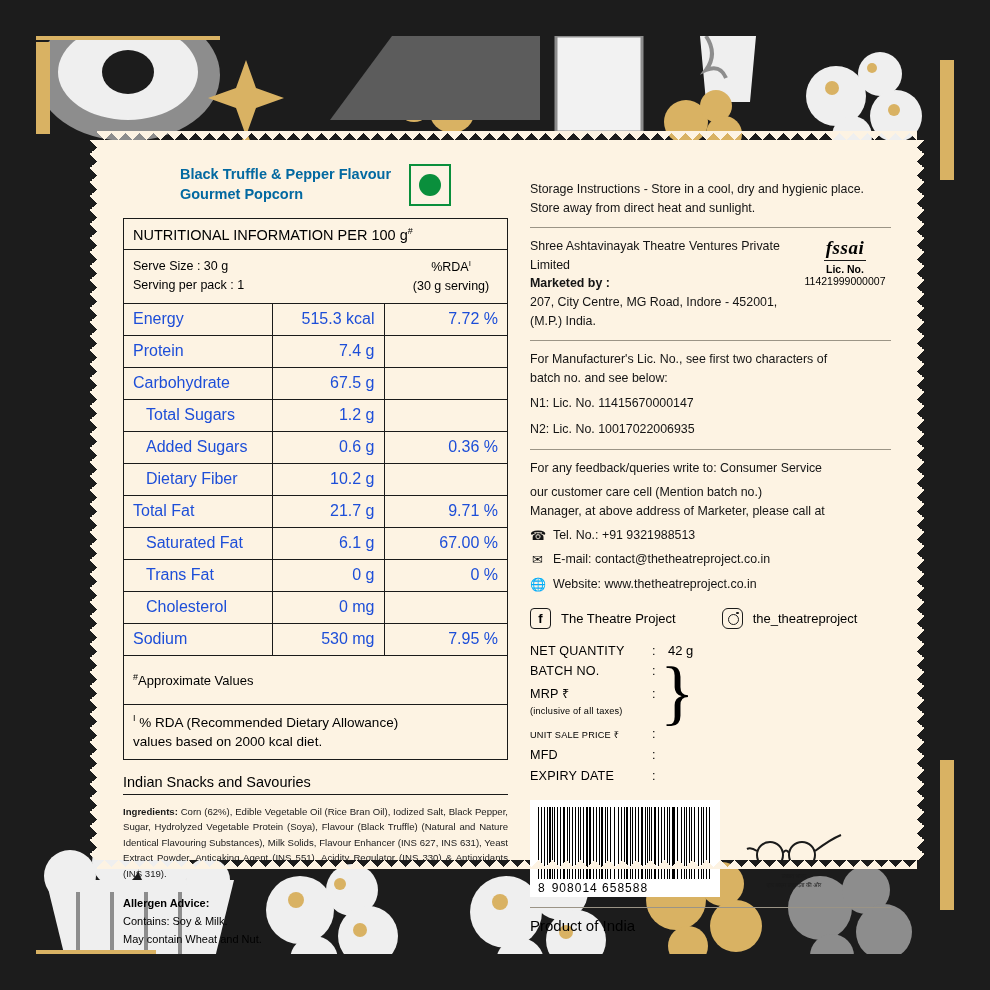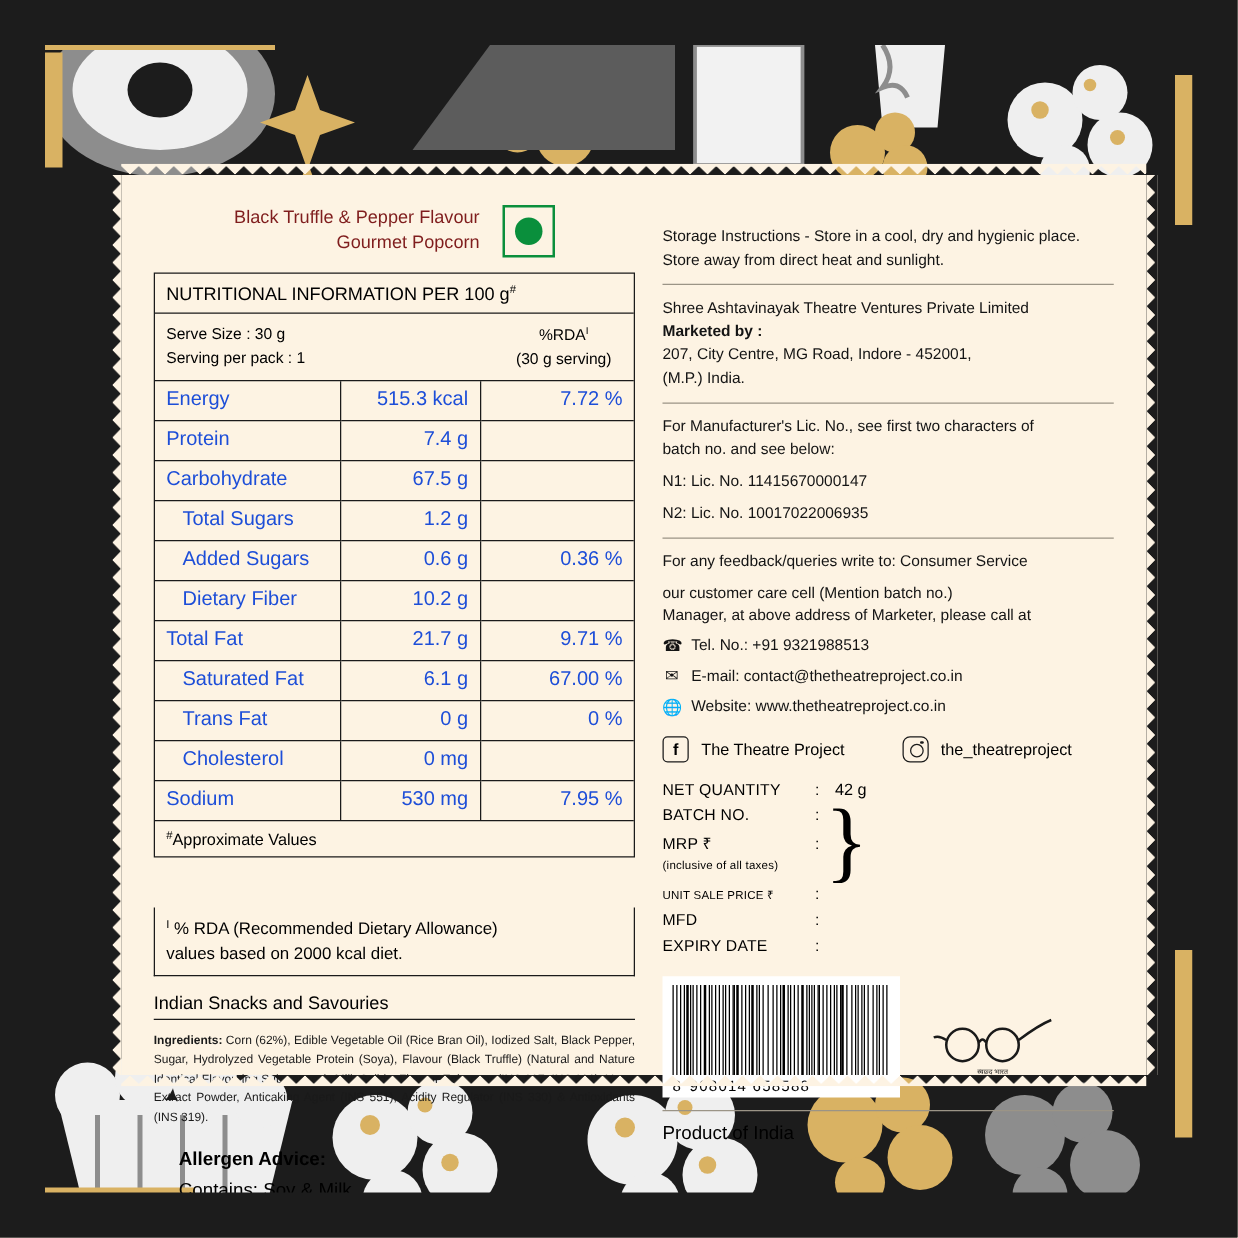--- a/index.html
+++ b/index.html
@@ -42,21 +42,21 @@
     background: repeating-conic-gradient(from -45deg at 0 50%, #fdf3e3 0 25%, transparent 0 50%) 0 0/9px 14px; }
   .edge-v.left { left: -9px; transform: scaleX(-1); }
   .edge-v.right { right: -9px; }
 
   .cols { display: flex; gap: 22px; height: 100%; }
   .col-left { width: 385px; }
   .col-right { flex: 1; }
 
   
   .hdr { display: flex; align-items: center; justify-content: center; gap: 18px; margin: 6px 0 12px 0; }
-  .hdr-title { font-size: 14.5px; line-height: 1.35; text-align: right; color: #7f1d1d; font-weight: 400; }
+  .hdr-title { font-size: 14.5px; line-height: 1.35; text-align: left; color: #0369a1; font-weight: 700; }
   .veg-mark {
     width: 42px; height: 42px; border: 2.5px solid #0a8f3c; background: #fdf3e3;
     display: flex; align-items: center; justify-content: center; flex: none;
   }
   .veg-dot { width: 22px; height: 22px; border-radius: 50%; background: #0a8f3c; }
 
   
   .nut-box { border: 1.4px solid #1a1a1a; }
   .nut-title { font-size: 14.5px; padding: 7px 9px 6px 9px; border-bottom: 1.4px solid #1a1a1a; }
   .nut-title sup { font-size: 9px; }
@@ -65,31 +65,31 @@
   .serve-r { width: 112px; padding: 7px 9px; font-size: 12.5px; line-height: 1.5; text-align: center; }
   .serve-r sup { font-size: 8px; }
 
   table.nut { width: 100%; border-collapse: collapse; }
   table.nut td { border-top: 1px solid #1a1a1a; font-size: 16px; padding: 6.5px 9px; color: #1d4ed8; }
   table.nut tr:first-child td { border-top: none; }
   td.nm { width: 148px; }
   td.nm.ind { padding-left: 22px; }
   td.vl { width: 112px; text-align: right; border-left: 1px solid #1a1a1a; }
   td.rd { text-align: right; border-left: 1px solid #1a1a1a; padding-right: 16px; }
-  .approx { border-top: 1.4px solid #1a1a1a; padding: 6px 9px; font-size: 13px; }
+  .approx { border-top: 1.4px solid #1a1a1a; padding: 16px 9px; font-size: 13px; }
   .approx sup { font-size: 9px; }
 
-  .rda-box { border: 1.4px solid #1a1a1a; border-top: none; padding: 7px 9px 8px 9px; font-size: 13.5px; line-height: 1.42; margin-top: 40px; }
+  .rda-box { border: 1.4px solid #1a1a1a; border-top: none; padding: 7px 9px 8px 9px; font-size: 13.5px; line-height: 1.42; }
   .rda-box sup { font-size: 9px; }
 
   .snacks { margin-top: 14px; font-size: 14.5px; font-weight: 400; border-bottom: 1.2px solid #1a1a1a; padding-bottom: 4px; }
 
   .ingredients { margin-top: 9px; font-size: 9.6px; line-height: 1.62; color: #1a1a1a; text-align: justify; }
   .ingredients b { font-weight: 700; }
-  .allergen { margin-top: 14px; font-size: 15px; line-height: 1.62; margin-left: 20px; }
+  .allergen { margin-top: 14px; font-size: 11px; line-height: 1.62; }
   .allergen b { font-weight: 700; }
 
   
   .r-sec { font-size: 12.4px; line-height: 1.5; color: #141414; }
   .rule { border-top: 1px solid #9b9486; margin: 10px 0 9px 0; }
   .mk-wrap { display: flex; gap: 10px; align-items: flex-start; }
   .mk-text { flex: 1; }
   .fssai { width: 92px; text-align: center; flex: none; }
   .fssai-logo { font-family: "Liberation Serif", serif; font-style: italic; font-size: 19px; font-weight: 700; letter-spacing: .5px; border-bottom: 1.4px solid #1a1a1a; display: inline-block; padding: 0 2px 1px 2px; }
   .fssai-lbl { font-size: 10.5px; font-weight: 700; margin-top: 2px; }
@@ -367,20 +367,25 @@
 
       <div class="rule"></div>
 
       <div class="mk-wrap">
         <div class="mk-text r-sec">
           <div>Shree Ashtavinayak Theatre Ventures Private Limited</div>
           <div style="font-weight:700">Marketed by :</div>
           <div>207, City Centre, MG Road, Indore - 452001,</div>
           <div>(M.P.) India.</div>
         </div>
+        <div class="fssai">
+          <div class="fssai-logo">fssai</div>
+          <div class="fssai-lbl">Lic. No.</div>
+          <div class="fssai-num">11421999000007</div>
+        </div>
       </div>
 
       <div class="rule"></div>
 
       <div class="r-sec">
         <div>For Manufacturer's Lic. No., see first two characters of</div>
         <div>batch no. and see below:</div>
         <div class="lic-line">N1: Lic. No. 11415670000147</div>
         <div class="lic-line">N2: Lic. No. 10017022006935</div>
       </div>

